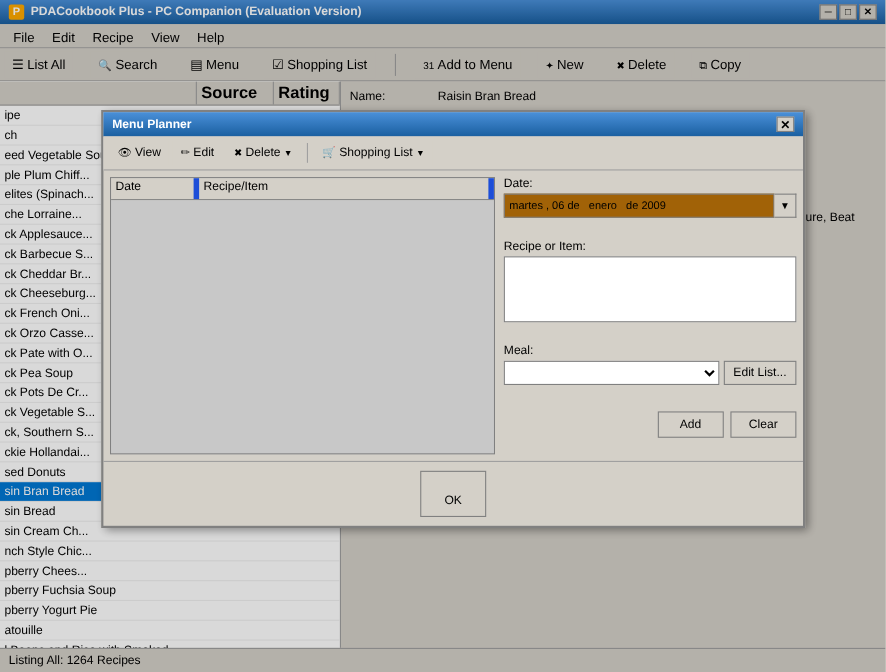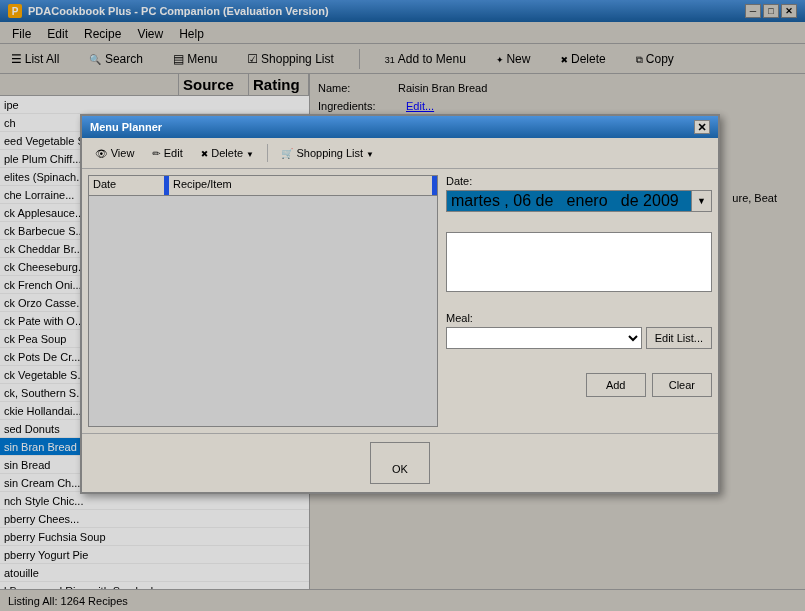--- a/index.html
+++ b/index.html
@@ -197,27 +197,26 @@
       position: absolute;
       top: 0; left: 0; right: 0; bottom: 0;
       background: rgba(0,0,0,0.15);
       z-index: 10;
     }
 
     
     .dialog {
       position: absolute;
       top: 100px;
-      left: 80px;
+      left: 92px;
       width: 640px;
       background: #d4d0c8;
       border: 2px solid #808080;
       box-shadow: 3px 3px 8px rgba(0,0,0,0.4);
       z-index: 20;
-      margin-top: 14px;
     }
     .dialog-title-bar {
       background: linear-gradient(to bottom, #4a90d9, #1a5fa0);
       color: white;
       height: 22px;
       display: flex;
       align-items: center;
       padding: 0 8px;
       font-size: 11px;
       font-weight: bold;
@@ -306,23 +305,23 @@
       font-size: 11px;
       font-weight: normal;
     }
     .form-date-row {
       display: flex;
       align-items: center;
       gap: 0;
     }
     .date-input {
       border: 1px solid #808080;
-      background: #0369a1;
+      background: #a16207;
       padding: 2px 4px;
-      font-size: 16px;
+      font-size: 10px;
       height: 22px;
       flex: 1;
     }
     .date-dropdown-btn {
       width: 20px;
       height: 22px;
       background: #d4d0c8;
       border: 1px solid #808080;
       border-left: none;
       display: flex;
@@ -578,20 +577,21 @@
         <label class="form-label">Date:</label>
         <div class="form-date-row">
           <input class="date-input" type="text" value="martes , 06 de   enero   de 2009" style="">
           <div class="date-dropdown-btn">
             <span>▼</span>
           </div>
         </div>
       </div>
 
       <div class="form-group">
+        <label class="form-label">Recipe or Item:</label>
         <textarea class="recipe-textarea" style=""></textarea>
       </div>
 
       <div class="form-group">
         <label class="form-label">Meal:</label>
         <div class="meal-row">
           <select class="meal-select">
             <option value=""></option>
           </select>
           <button class="edit-list-btn">Edit List...</button>

